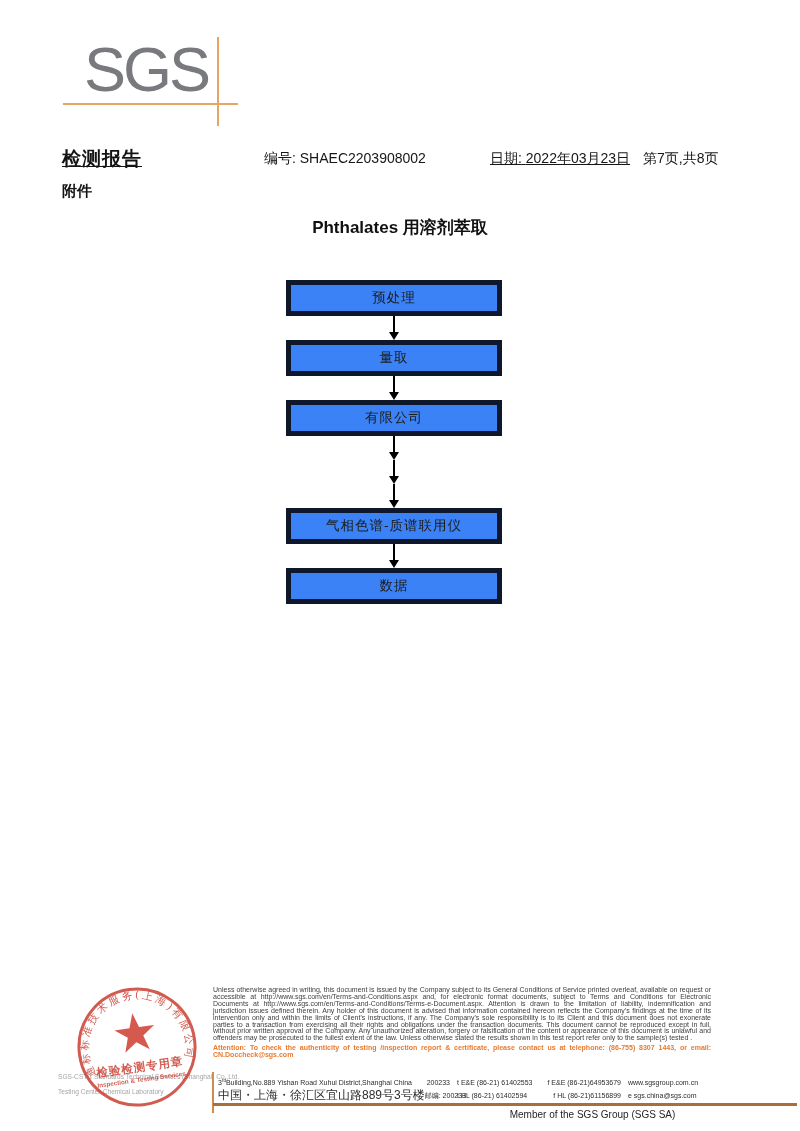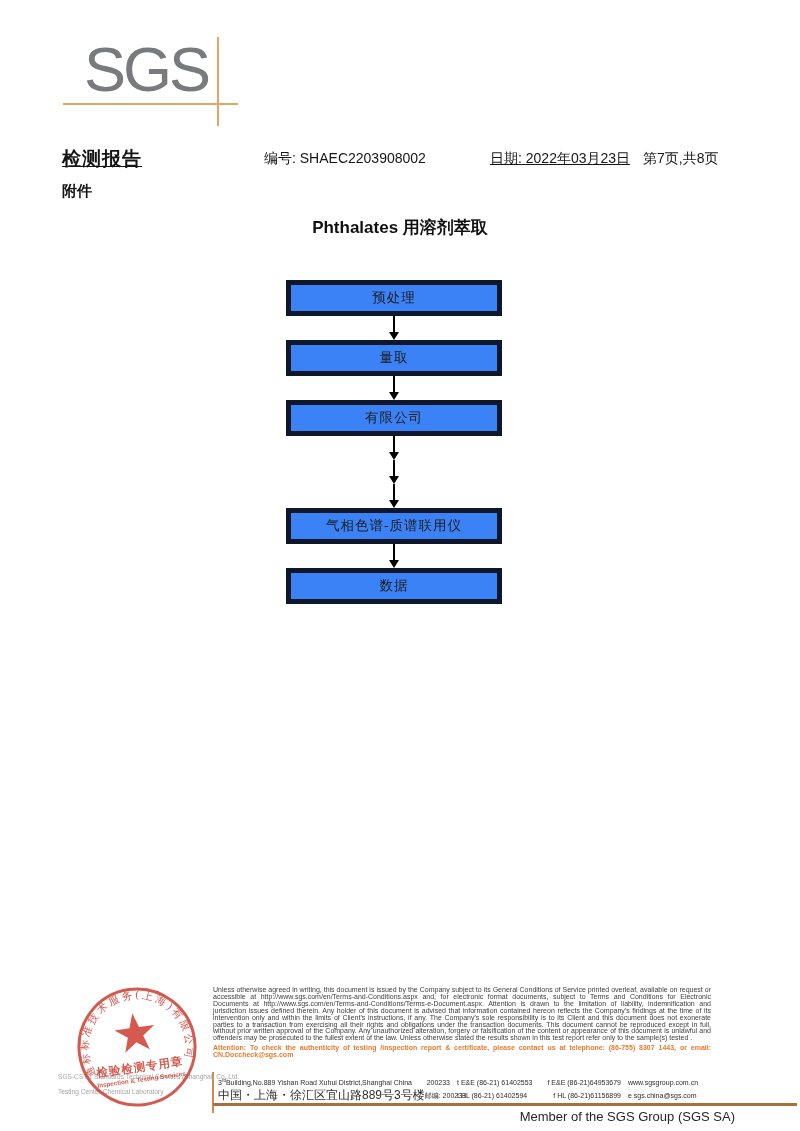--- a/index.html
+++ b/index.html
@@ -62,22 +62,22 @@
   .addr .row { height: 13px; display: flex; align-items: center; }
   .addr-col1 { left: 218px; top: 1076px; width: 232px; }
   .addr-col1 .row { justify-content: space-between; }
   .addr-col2 { left: 457px; top: 1076px; width: 164px; }
   .addr-col2 .row { justify-content: space-between; }
   .addr-col3 { left: 628px; top: 1076px; width: 120px; }
   .addr sup { font-size: 4.5px; vertical-align: super; }
   .cn-addr { font-size: 12px; }
   .footer-vline { position: absolute; left: 212px; top: 1072px; width: 2px; height: 41px; background: #d08b4a; }
   .footer-rule  { position: absolute; left: 213px; top: 1103px; width: 584px; height: 2.5px; background: #a96f38; }
-  .member { position: absolute; left: 450px; top: 1109px; width: 285px; text-align: right;
-            font-size: 13px; color: #262626; }
+  .member { position: absolute; left: 450px; top: 1109px; width: 285px; text-align: center;
+            font-size: 10px; color: #262626; }
 </style>
 </head>
 <body>
 
 <div class="page">
 
   <div class="logo-hline"></div>
   <div class="logo-vline"></div>
   <div class="logo-text">SGS</div>
 

